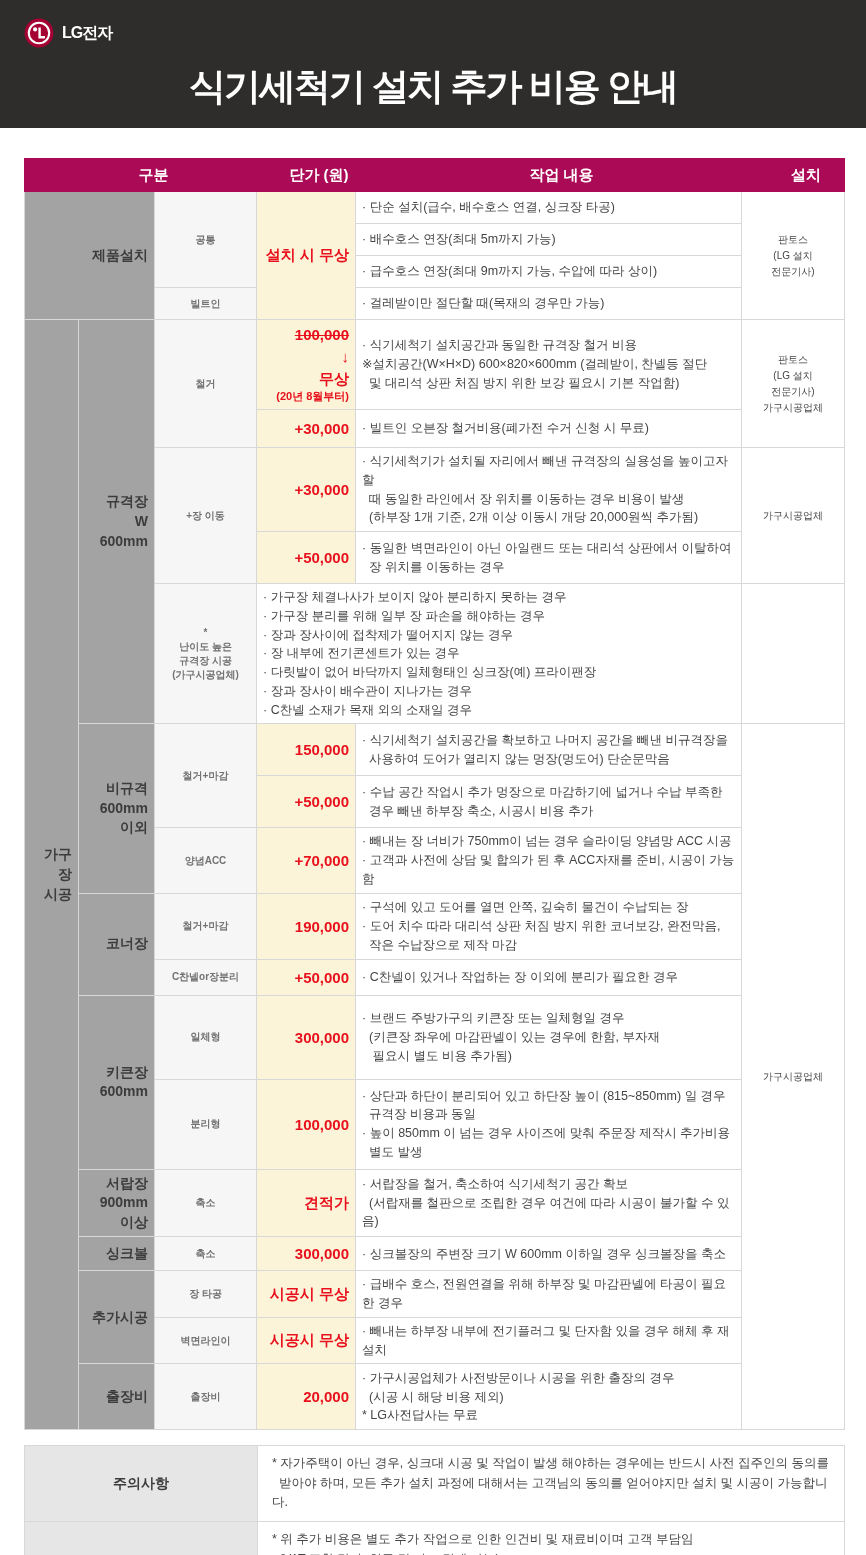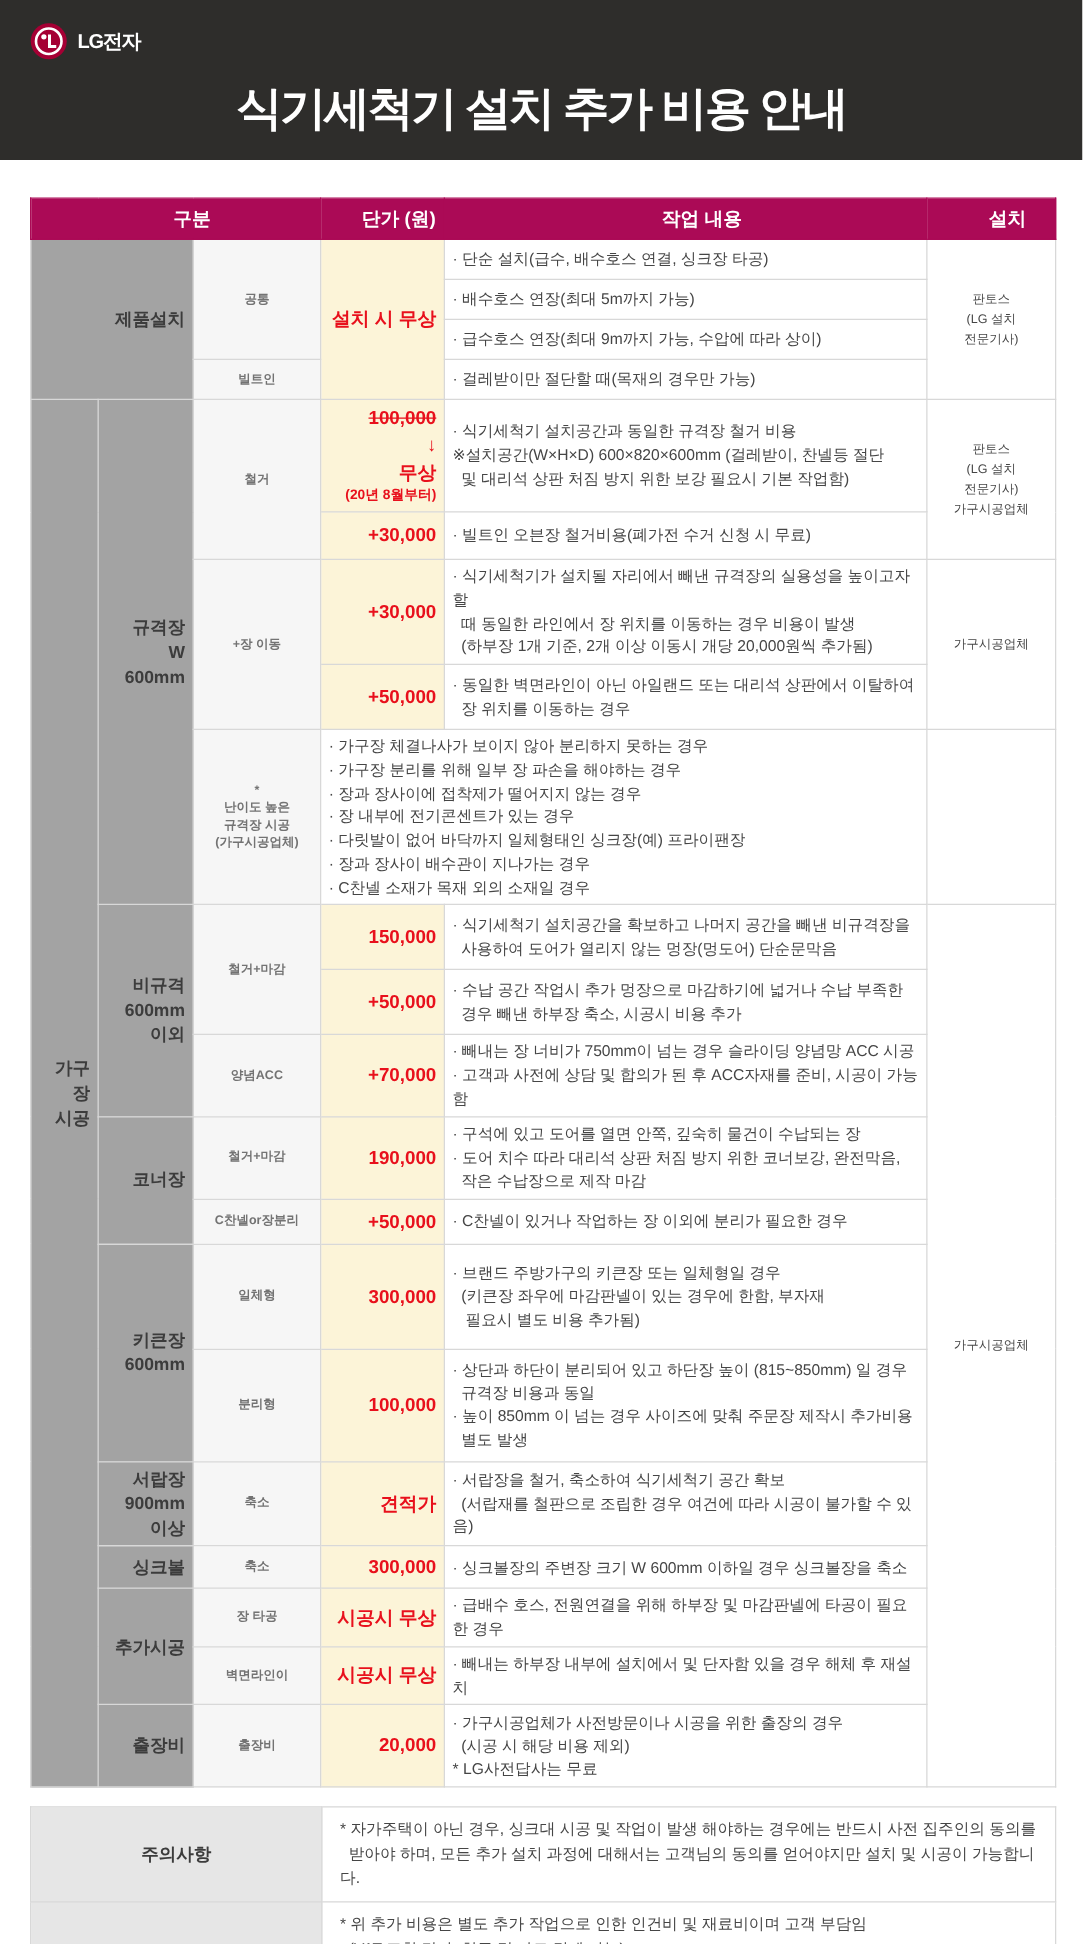--- a/index.html
+++ b/index.html
@@ -224,21 +224,21 @@
 
   <tr style="height:34px">
     <td class="cat" rowspan="2">추가시공</td>
     <td class="sub">장 타공</td>
     <td class="price">시공시 무상</td>
     <td class="work">· 급배수 호스, 전원연결을 위해 하부장 및 마감판넬에 타공이 필요한 경우</td>
   </tr>
   <tr style="height:34px">
     <td class="sub">벽면라인이</td>
     <td class="price">시공시 무상</td>
-    <td class="work">· 빼내는 하부장 내부에 설치에서 및 단자함 있을 경우 해체 후 재설치</td>
+    <td class="work">· 빼내는 하부장 내부에 전기플러그 및 단자함 있을 경우 해체 후 재설치</td>
   </tr>
 
   <tr style="height:66px">
     <td class="cat">출장비</td>
     <td class="sub">출장비</td>
     <td class="price">20,000</td>
     <td class="work">· 가구시공업체가 사전방문이나 시공을 위한 출장의 경우
 &nbsp;&nbsp;(시공 시 해당 비용 제외)
 * LG사전답사는 무료</td>
   </tr>

